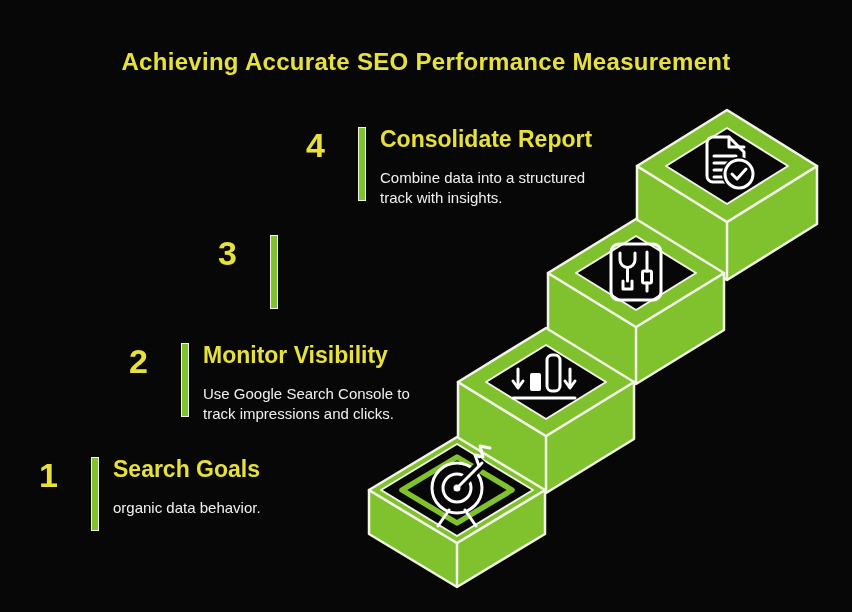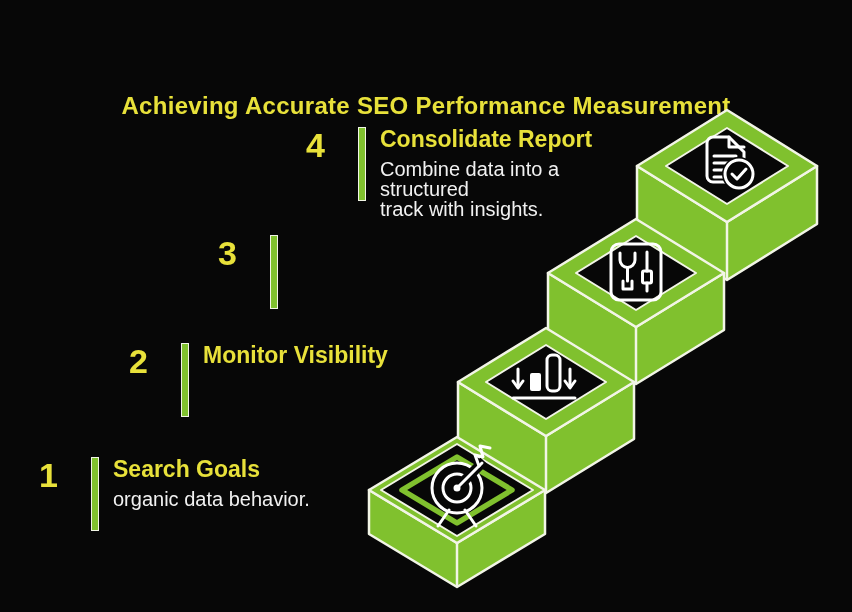--- a/index.html
+++ b/index.html
@@ -7,35 +7,35 @@
     --text:#f1f1f1; --trim:#f2f5e6;
   }
   html,body{margin:0;padding:0;}
   body{
     width:852px;height:612px;overflow:hidden;position:relative;
     background:var(--background);
     font-family:"Liberation Sans", sans-serif;
   }
   .main-title{
     position:absolute;top:48px;left:0;width:852px;text-align:center;
-    color:var(--yellow);font-size:24px;font-weight:bold;letter-spacing:.3px;margin-top:44px;
+    color:var(--yellow);font-size:24px;font-weight:bold;letter-spacing:.3px;
   }
   .stairs-svg{position:absolute;left:0;top:0;width:852px;height:612px;}
   .step-block{position:absolute;display:flex;align-items:flex-start;}
   .step-number{
     color:var(--yellow);font-size:34px;font-weight:bold;line-height:40px;
     width:34px;flex:0 0 34px;
   }
   .step-bar{
     width:8px;height:74px;flex:0 0 8px;margin-left:18px;margin-top:2px;
     background:var(--green);border:1.5px solid var(--trim);box-sizing:border-box;
   }
   .step-text{margin-left:14px;max-width:255px;}
   .step-title{color:var(--yellow);font-size:23px;font-weight:bold;line-height:23px;margin-top:3px;}
-  .step-desc{color:var(--text);font-size:20px;line-height:20px;margin-top:8px;}
+  .step-desc{color:var(--text);font-size:15px;line-height:20px;margin-top:17px;}
   
   .face{fill:var(--green);stroke:var(--trim);stroke-width:2.5;stroke-linejoin:round;}
   .inlay{fill:var(--background);stroke:var(--trim);stroke-width:2;stroke-linejoin:round;}
   .ring{fill:none;stroke:var(--green);stroke-width:5.5;stroke-linejoin:round;}
   .edge{stroke:var(--trim);stroke-width:2.5;fill:none;}
   .ic{stroke:#ffffff;stroke-width:3;fill:none;stroke-linecap:round;stroke-linejoin:round;}
   .ic-fill{fill:#ffffff;stroke:none;}
   .halo{stroke:var(--background);fill:none;}
   .halo-fill{fill:var(--background);stroke:var(--background);stroke-width:6;}
 </style>
@@ -130,20 +130,24 @@
 <div class="step-block" style="left:218px;top:233px;">
   <div class="step-number">3</div>
   <div class="step-bar"></div>
 </div>
 
 <div class="step-block" style="left:129px;top:341px;">
   <div class="step-number">2</div>
   <div class="step-bar"></div>
   <div class="step-text">
     <div class="step-title">Monitor Visibility</div>
+    <div class="step-desc">
+      <div>Use Google Search Console to</div>
+      <div>track impressions and clicks.</div>
+    </div>
   </div>
 </div>
 
 <div class="step-block" style="left:39px;top:455px;">
   <div class="step-number">1</div>
   <div class="step-bar"></div>
   <div class="step-text">
     <div class="step-title">Search Goals</div>
     <div class="step-desc">
       <div>organic data behavior.</div>

